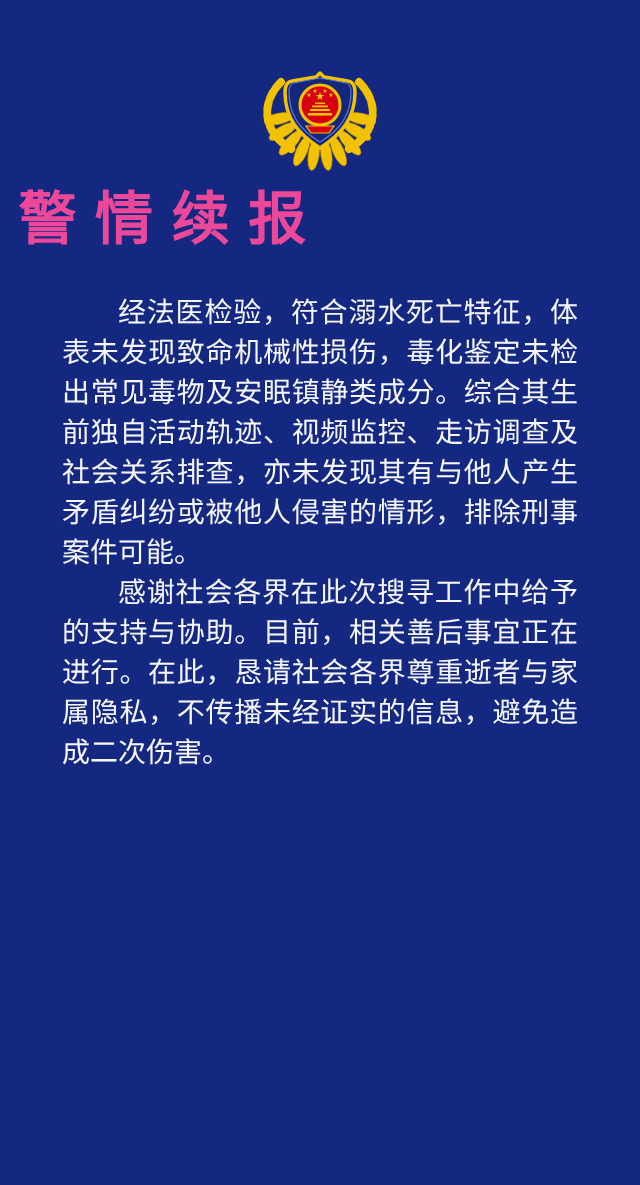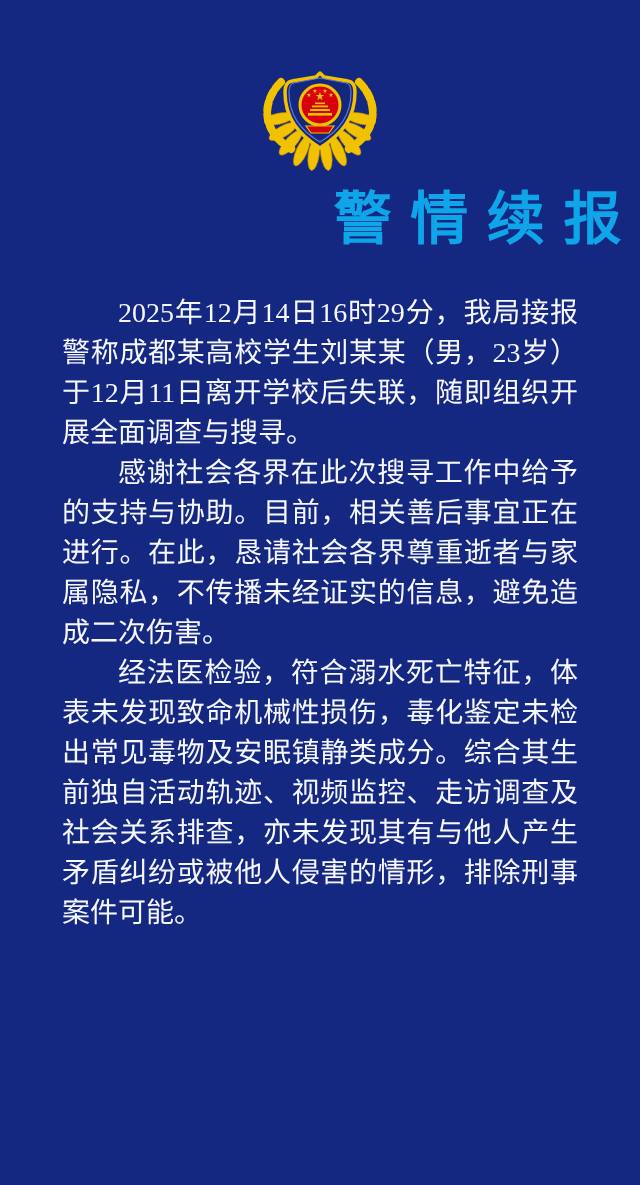--- a/index.html
+++ b/index.html
@@ -16,26 +16,26 @@
     -webkit-font-smoothing: antialiased;
   }
   .badge-wrap {
     display: flex;
     justify-content: center;
     padding-top: 52px;
   }
   .badge-wrap svg { display: block; }
   .notice-title {
     margin-top: 10px;
-    text-align: right;
+    text-align: left;
     font-size: 58px;
     font-weight: 700;
     letter-spacing: 0.32em;
     padding-left: 0.32em; 
-    color: #0ea5e9;
+    color: #ec4899;
     line-height: 1.15;
   }
   .notice-body {
     margin: 26px 62px 0 62px;
     font-size: 28px;
     line-height: 40px;
     text-align: justify;
     color: #f6f7fc;
   }
   .notice-body p {
@@ -87,16 +87,15 @@
       <rect x="63" y="61" width="24" height="2.6"></rect>
     </g>
 
     <path d="M61 74 L89 74 L84 81 L66 81 Z" fill="#d7000f" stroke="#f2c200" stroke-width="1.2"></path>
   </svg>
 </div>
 
 <h1 class="notice-title">警情续报</h1>
 
 <div class="notice-body">
-  <p>2025年12月14日16时29分，我局接报警称成都某高校学生刘某某（男，23岁）于12月11日离开学校后失联，随即组织开展全面调查与搜寻。</p>
+  <p>经法医检验，符合溺水死亡特征，体表未发现致命机械性损伤，毒化鉴定未检出常见毒物及安眠镇静类成分。综合其生前独自活动轨迹、视频监控、走访调查及社会关系排查，亦未发现其有与他人产生矛盾纠纷或被他人侵害的情形，排除刑事案件可能。</p>
   <p>感谢社会各界在此次搜寻工作中给予的支持与协助。目前，相关善后事宜正在进行。在此，恳请社会各界尊重逝者与家属隐私，不传播未经证实的信息，避免造成二次伤害。</p>
-  <p>经法医检验，符合溺水死亡特征，体表未发现致命机械性损伤，毒化鉴定未检出常见毒物及安眠镇静类成分。综合其生前独自活动轨迹、视频监控、走访调查及社会关系排查，亦未发现其有与他人产生矛盾纠纷或被他人侵害的情形，排除刑事案件可能。</p>
 </div>
 
 </body></html>

